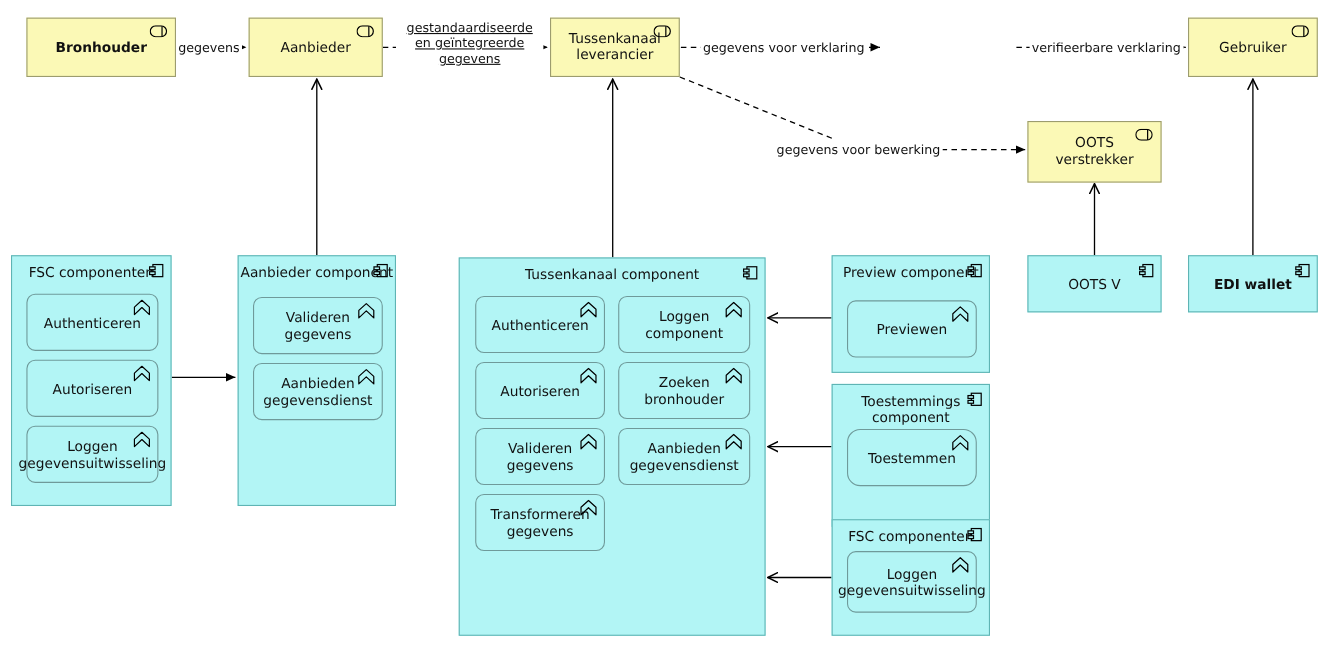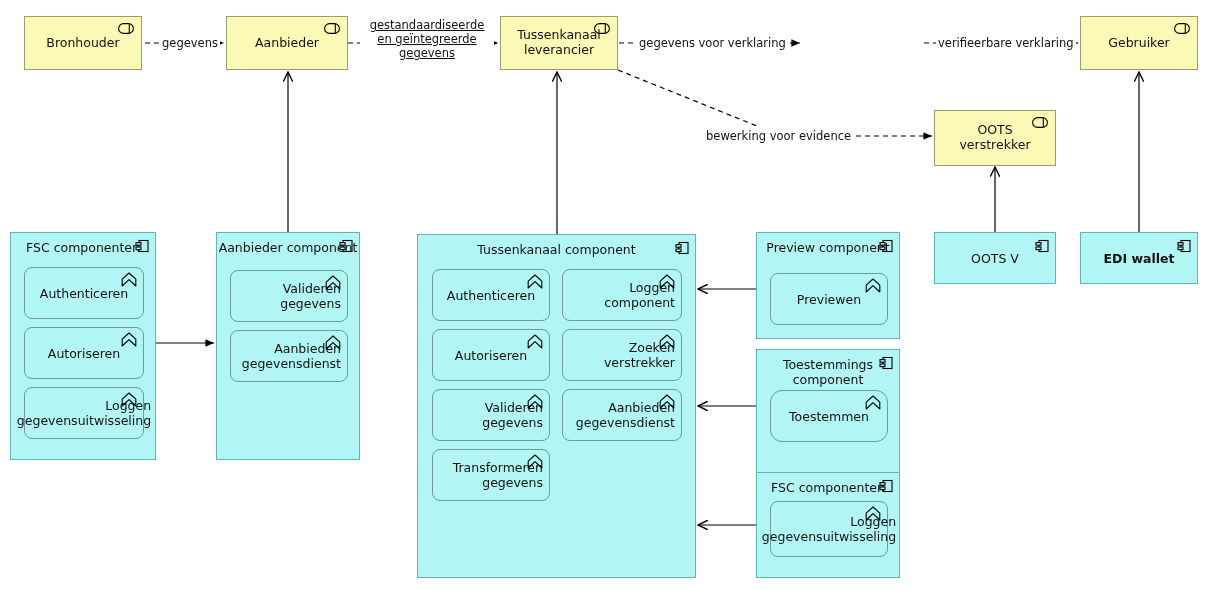--- a/index.html
+++ b/index.html
@@ -51,21 +51,21 @@
   }
   .func{
     position:absolute;
     box-sizing:border-box;
     background:#b2f5f5;
     border:1px solid #6f9a9a;
     border-radius:8px;
     display:flex;
     align-items:center;
     justify-content:center;
-    text-align:right;
+    text-align:center;
     font-size:12.5px;
     color:#111111;
     line-height:1.2;
   }
   .func .lbl{padding:0 6px;}
 
   
   .icon{position:absolute;}
   .ico-role{top:6px;right:7px;width:16px;height:11px;}
   .ico-comp{top:6px;right:6px;width:14px;height:14px;}
@@ -127,23 +127,23 @@
   <div class="edge-label multi" style="left:360px;top:18px;width:130px;">
     <div>gestandaardiseerde</div>
     <div>en geïntegreerde</div>
     <div>gegevens</div>
   </div>
 
   <div class="edge-label" style="left:637px;top:36px;">gegevens voor verklaring</div>
 
   <div class="edge-label" style="left:936px;top:36px;">verifieerbare verklaring</div>
 
-  <div class="edge-label" style="left:704px;top:129px;">bewerking voor evidence</div>
-
-  <div class="node actor" style="left:24px;top:16px;width:118px;height:54px;">
+  <div class="edge-label" style="left:704px;top:129px;">gegevens voor bewerking</div>
+
+  <div class="node actor" style="left:24px;top:16px;width:136px;height:54px;font-weight:bold;">
     <span class="lbl">Bronhouder</span>
     <svg class="icon ico-role" viewBox="0 0 16 11">
       <rect x="0.6" y="0.6" width="14.8" height="9.8" rx="4.9" ry="4.9" fill="none" stroke="#000" stroke-width="1.1"></rect>
       <line x1="11.3" y1="0.8" x2="11.3" y2="10.2" stroke="#000" stroke-width="1.1"></line>
     </svg>
   </div>
 
   <div class="node actor" style="left:226px;top:16px;width:122px;height:54px;">
     <span class="lbl">Aanbieder</span>
     <svg class="icon ico-role" viewBox="0 0 16 11">
@@ -251,21 +251,21 @@
       </svg>
     </div>
 
     <div class="func" style="left:14px;top:94px;width:118px;height:52px;">
       <span class="lbl">Autoriseren</span>
       <svg class="icon ico-func" viewBox="0 0 16 15">
         <path d="M1.2,14 L1.2,7.2 L8,1 L14.8,7.2 L14.8,14 L8,7.6 Z" fill="none" stroke="#000" stroke-width="1.1" stroke-linejoin="round"></path>
       </svg>
     </div>
     <div class="func" style="left:144px;top:94px;width:120px;height:52px;">
-      <span class="lbl">Zoeken verstrekker</span>
+      <span class="lbl">Zoeken bronhouder</span>
       <svg class="icon ico-func" viewBox="0 0 16 15">
         <path d="M1.2,14 L1.2,7.2 L8,1 L14.8,7.2 L14.8,14 L8,7.6 Z" fill="none" stroke="#000" stroke-width="1.1" stroke-linejoin="round"></path>
       </svg>
     </div>
 
     <div class="func" style="left:14px;top:154px;width:118px;height:52px;">
       <span class="lbl">Valideren gegevens</span>
       <svg class="icon ico-func" viewBox="0 0 16 15">
         <path d="M1.2,14 L1.2,7.2 L8,1 L14.8,7.2 L14.8,14 L8,7.6 Z" fill="none" stroke="#000" stroke-width="1.1" stroke-linejoin="round"></path>
       </svg>

